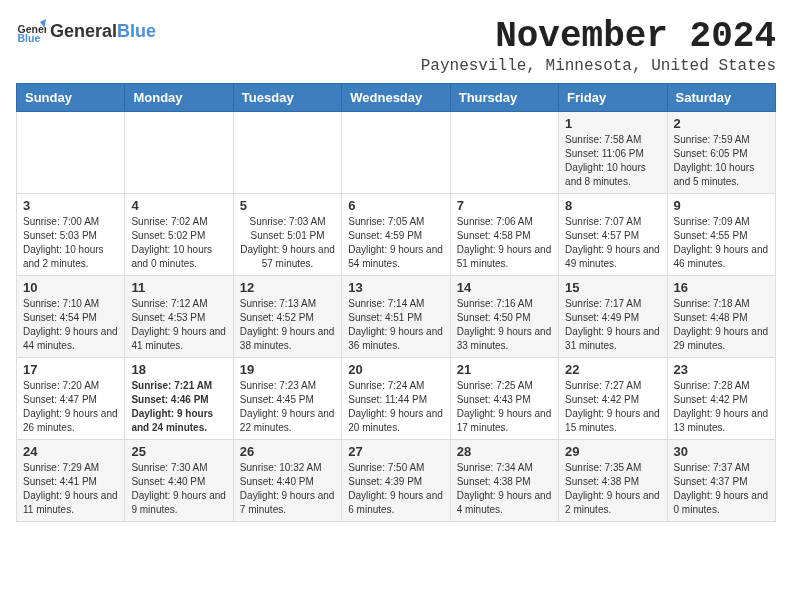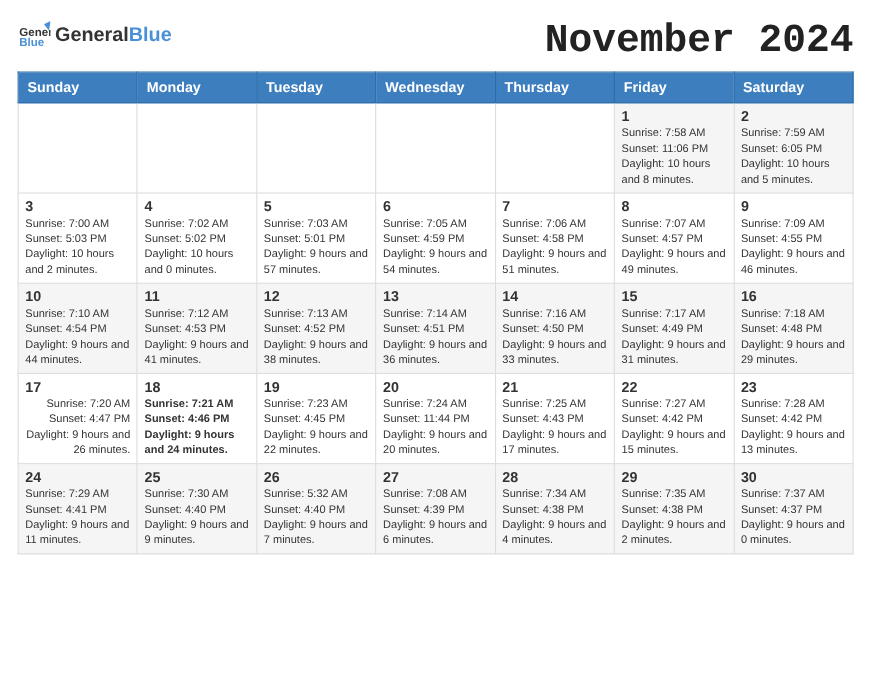--- a/index.html
+++ b/index.html
@@ -95,20 +95,21 @@
     </svg>
     <div>
       <div style="display:flex; gap:0;">
         <span style="font-size:18px;font-weight:bold;color:#333;">General</span>
           <span style="font-size:18px;font-weight:bold;color:#4a90d9;">Blue</span>
       </div>
     </div>
   </div>
   <div class="title-area">
     <div class="month-title">November 2024</div>
+    <div class="location-title">Paynesville, Minnesota, United States</div>
   </div>
 </div>
 
 <table class="calendar">
   <thead>
     <tr>
     <th>Sunday</th>
         <th>Monday</th>
         <th>Tuesday</th>
         <th>Wednesday</th>
@@ -145,21 +146,21 @@
 Daylight: 10 hours and 2 minutes.</div>
         </td>
         <td>
           <span class="day-number">4</span>
           <div class="day-info" style="white-space: pre-line;">Sunrise: 7:02 AM
 Sunset: 5:02 PM
 Daylight: 10 hours and 0 minutes.</div>
         </td>
         <td>
           <span class="day-number">5</span>
-          <div class="day-info" style="white-space: pre-line;">Sunrise: 7:03 AM
+          <div class="day-info" style="white-space: pre-line; text-align: center;">Sunrise: 7:03 AM
 Sunset: 5:01 PM
 Daylight: 9 hours and 57 minutes.</div>
         </td>
         <td>
           <span class="day-number">6</span>
           <div class="day-info" style="white-space: pre-line;">Sunrise: 7:05 AM
 Sunset: 4:59 PM
 Daylight: 9 hours and 54 minutes.</div>
         </td>
         <td>
@@ -221,21 +222,21 @@
         <td>
           <span class="day-number">16</span>
           <div class="day-info" style="white-space: pre-line;">Sunrise: 7:18 AM
 Sunset: 4:48 PM
 Daylight: 9 hours and 29 minutes.</div>
         </td>
       </tr>
       <tr>
         <td>
           <span class="day-number">17</span>
-          <div class="day-info" style="white-space: pre-line; text-align: right;">Sunrise: 7:20 AM
+          <div class="day-info" style="white-space: pre-line;">Sunrise: 7:20 AM
 Sunset: 4:47 PM
 Daylight: 9 hours and 26 minutes.</div>
         </td>
         <td>
           <span class="day-number">18</span>
           <div class="day-info" style="white-space: pre-line; font-weight: bold;">Sunrise: 7:21 AM
 Sunset: 4:46 PM
 Daylight: 9 hours and 24 minutes.</div>
         </td>
         <td>
@@ -277,27 +278,27 @@
 Daylight: 9 hours and 11 minutes.</div>
         </td>
         <td>
           <span class="day-number">25</span>
           <div class="day-info" style="white-space: pre-line;">Sunrise: 7:30 AM
 Sunset: 4:40 PM
 Daylight: 9 hours and 9 minutes.</div>
         </td>
         <td>
           <span class="day-number">26</span>
-          <div class="day-info" style="white-space: pre-line;">Sunrise: 5:32 AM
+          <div class="day-info" style="white-space: pre-line;">Sunrise: 10:32 AM
 Sunset: 4:40 PM
 Daylight: 9 hours and 7 minutes.</div>
         </td>
         <td>
           <span class="day-number">27</span>
-          <div class="day-info" style="white-space: pre-line;">Sunrise: 7:08 AM
+          <div class="day-info" style="white-space: pre-line;">Sunrise: 7:50 AM
 Sunset: 4:39 PM
 Daylight: 9 hours and 6 minutes.</div>
         </td>
         <td>
           <span class="day-number">28</span>
           <div class="day-info" style="white-space: pre-line;">Sunrise: 7:34 AM
 Sunset: 4:38 PM
 Daylight: 9 hours and 4 minutes.</div>
         </td>
         <td>

